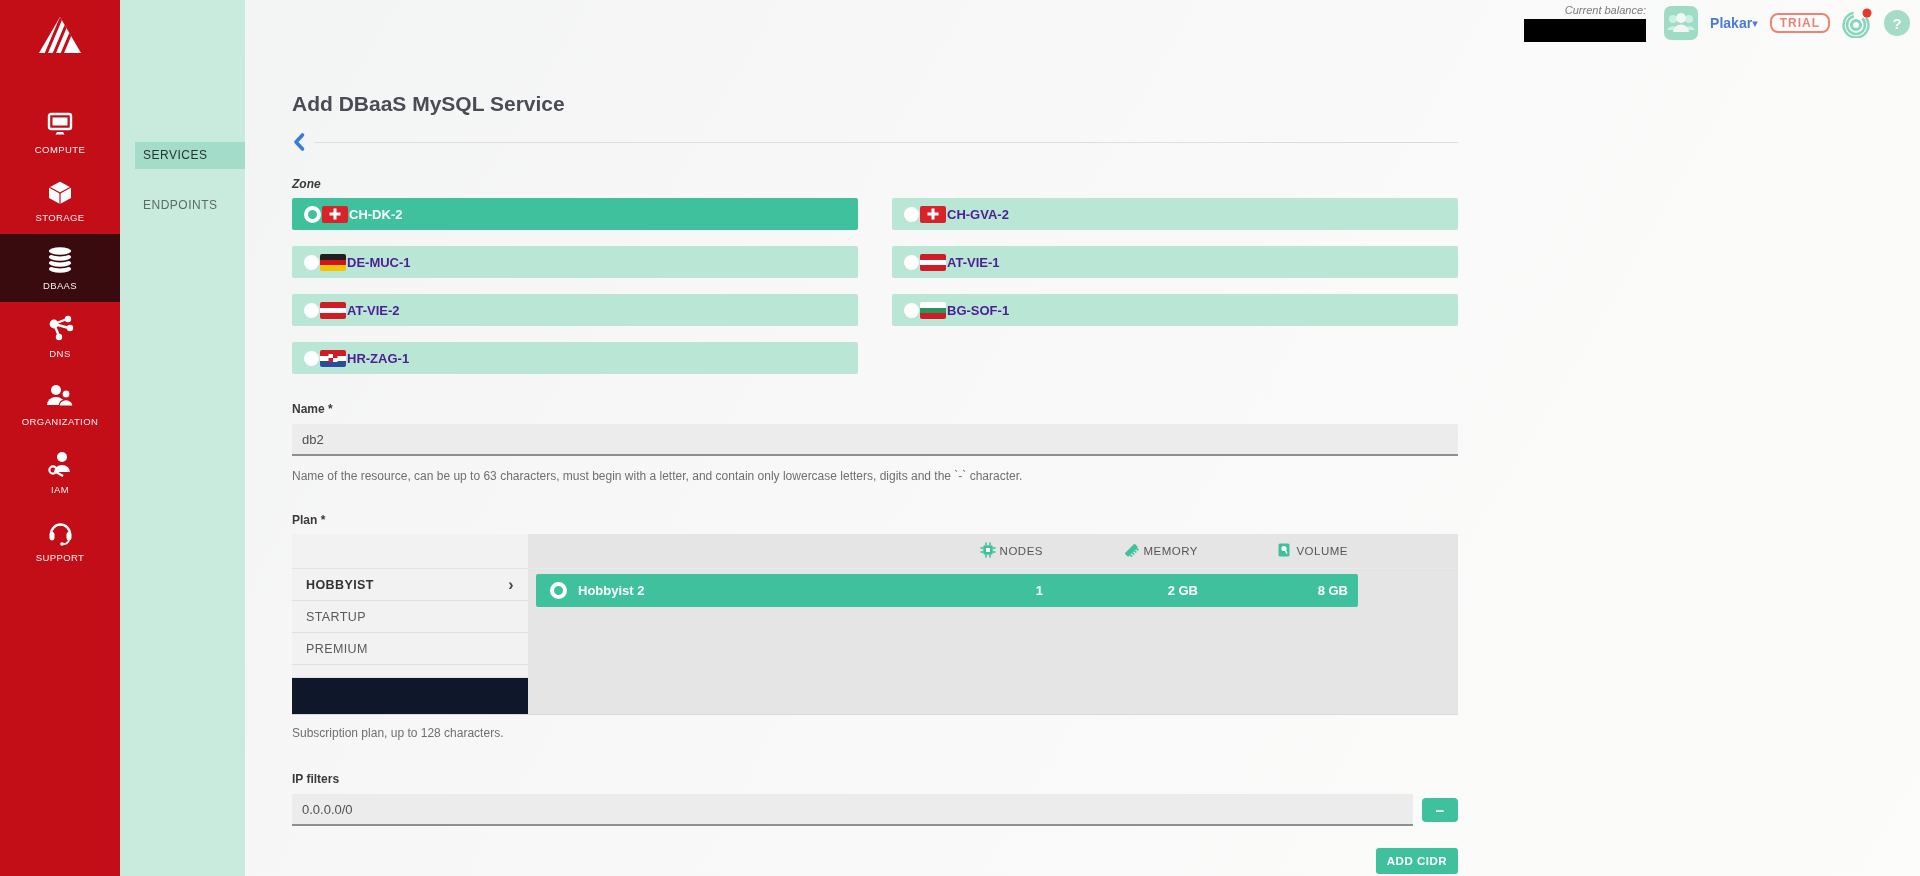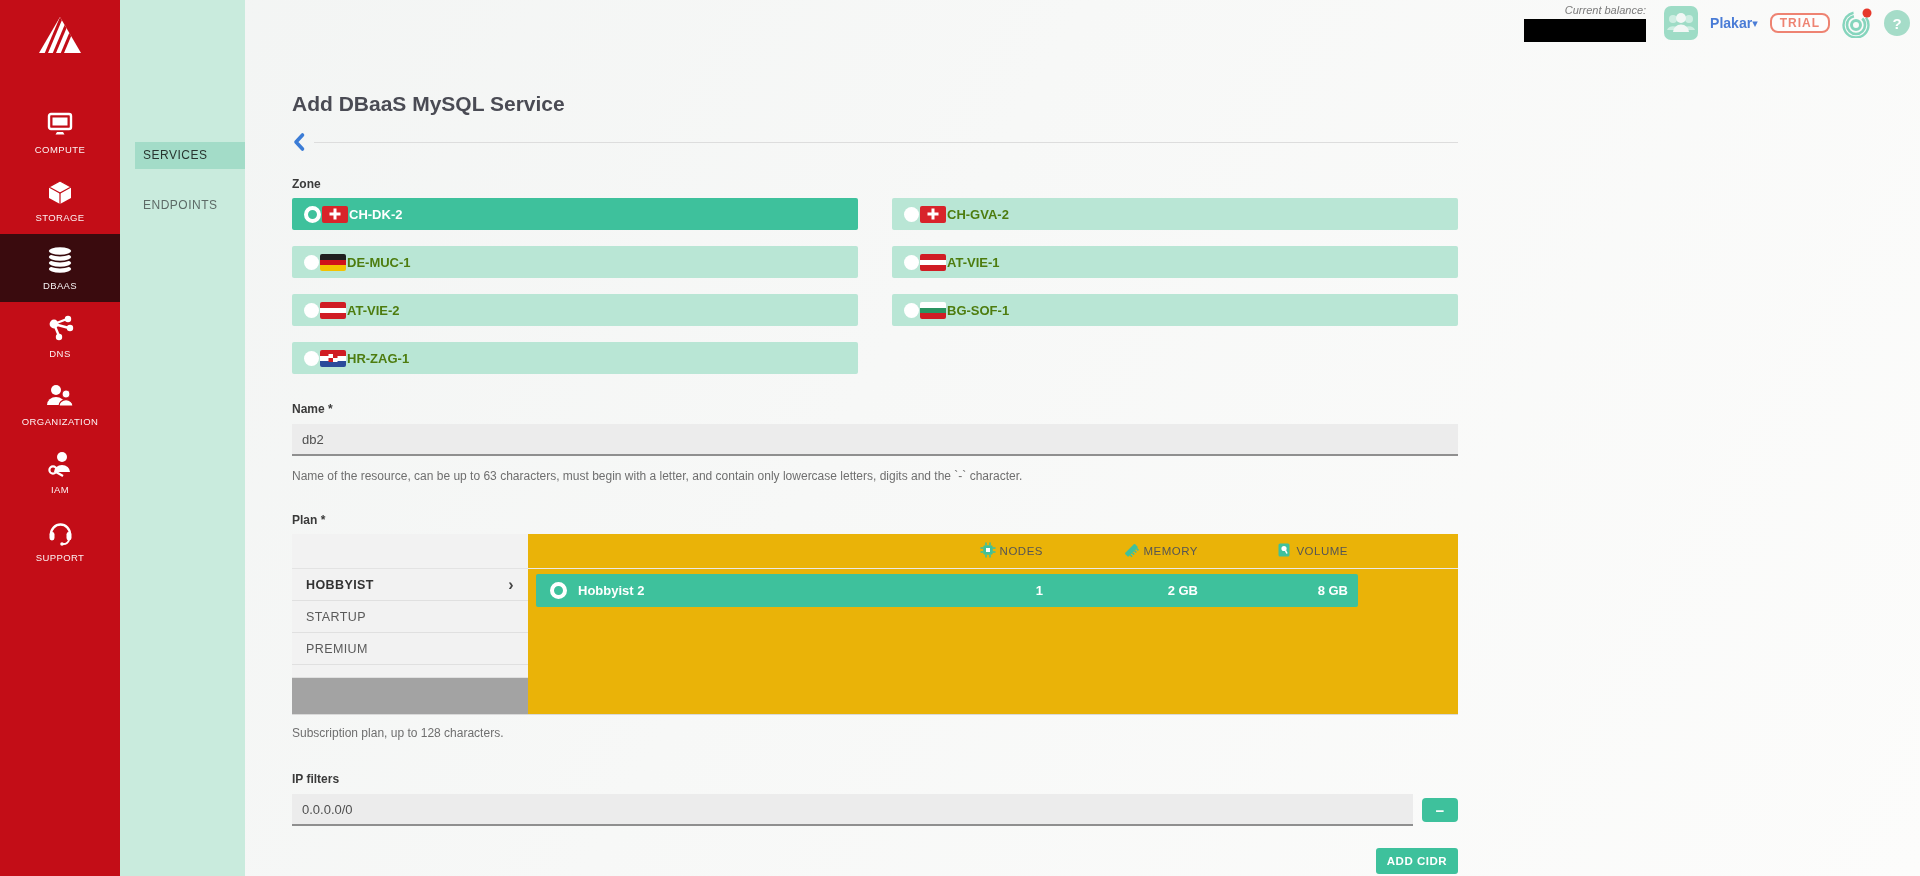--- a/index.html
+++ b/index.html
@@ -50,25 +50,25 @@
   .content{position:absolute;left:19px;top:0;width:1166px;}
   .page-title{margin-top:92px;font-size:21px;font-weight:bold;color:#4a4b54;}
   .back-row{margin-top:16px;display:flex;align-items:center;gap:8px;}
   .back-btn{background:none;border:none;cursor:pointer;display:flex;align-items:center;padding:0;}
   .rule{flex:1;height:1px;background:#ddd;}
 
   .field-label{font-size:12px;font-weight:bold;color:var(--ink);}
   .help-text{font-size:12px;color:#6f6f6f;}
 
   
-  .zone-label{margin-top:25px;}
+  .zone-label{margin-top:25px;font-style:italic;}
   .zone-grid{margin-top:7px;display:grid;grid-template-columns:566px 566px;column-gap:34px;row-gap:16px;}
   .zone-option{height:32px;border-radius:2px;background:var(--teal-light);display:flex;align-items:center;padding-left:12px;gap:1px;cursor:pointer;}
   .zone-option.selected{background:var(--teal);}
-  .zone-name{font-size:13px;font-weight:600;color:#4d7c0f;}
+  .zone-name{font-size:13px;font-weight:600;color:#4c1d95;}
   .zone-option.selected .zone-name{color:#fff;}
   .radio{width:15px;height:15px;border-radius:50%;background:#fff;flex:0 0 auto;}
   .radio.checked{width:17px;height:17px;background:transparent;border:4.5px solid #fff;}
 
   
   .flag{width:26px;height:17px;border-radius:2px;position:relative;flex:0 0 auto;display:inline-block;}
   .flag-ch{background:#d8232a;}
   .flag-ch::before{content:"";position:absolute;left:50%;top:50%;transform:translate(-50%,-50%);width:11px;height:3px;background:#fff;}
   .flag-ch::after{content:"";position:absolute;left:50%;top:50%;transform:translate(-50%,-50%);width:3px;height:11px;background:#fff;}
   .flag-de{background:linear-gradient(#1f1f1f 0 33%,#d0121a 33% 66%,#f3c200 66% 100%);}
@@ -80,27 +80,27 @@
 
   
   .name-label{margin-top:28px;}
   .text-input{width:100%;height:32px;background:#ececec;border:none;border-bottom:2px solid #8f8f8f;padding:0 10px;font-size:13px;color:#4f4f4f;font-family:"Liberation Sans",sans-serif;}
   .name-input-wrap{margin-top:8px;}
   .name-help{margin-top:13px;}
 
   
   .plan-label{margin-top:30px;}
   .plan-widget{margin-top:7px;width:1166px;height:181px;overflow:hidden;display:flex;border-bottom:1px solid #d9d9d9;background:#fff;}
-  .plan-tabs{width:236px;flex:0 0 auto;background:#a3a3a3;display:flex;flex-direction:column;}
+  .plan-tabs{width:236px;flex:0 0 auto;background:#0f172a;display:flex;flex-direction:column;}
   .plan-tab-head{height:35px;border-bottom:1px solid #e3e3e3;background:#f2f2f2;}
   .plan-tab{height:32px;flex:0 0 auto;display:flex;align-items:center;justify-content:space-between;padding:0 14px;font-size:12.5px;letter-spacing:.4px;color:#5a5a5a;border-bottom:1px solid #e0e0e0;cursor:pointer;background:#f2f2f2;}
   .plan-tab.active{color:#333;font-weight:bold;}
   .tab-chevron{color:#444;font-size:16px;font-weight:bold;}
   .plan-tab.partial{height:13px;}
-  .plan-table{flex:1;display:flex;flex-direction:column;background:#eab308;}
+  .plan-table{flex:1;display:flex;flex-direction:column;background:#e5e5e5;}
   .plan-header{height:35px;flex:0 0 auto;display:flex;align-items:center;border-bottom:1px solid #e9e9e9;padding-right:110px;}
   .ph-name{flex:1;}
   .ph-col{display:flex;align-items:center;justify-content:flex-end;gap:4px;font-size:11.5px;letter-spacing:.5px;color:#555;}
   .ph-col.c1{width:120px;}.ph-col.c2{width:155px;}.ph-col.c3{width:150px;}
   .plan-row{margin:5px 100px 0 8px;height:33px;border-radius:2px;display:flex;align-items:center;padding:0 10px 0 14px;cursor:pointer;}
   .plan-row.selected{background:var(--teal);}
   .pr-name{flex:1;margin-left:11px;font-size:13px;font-weight:bold;color:#fff;}
   .pr-col{font-size:13px;font-weight:bold;color:#fff;text-align:right;}
   .pr-col.c1{width:120px;}.pr-col.c2{width:155px;}.pr-col.c3{width:150px;}
   .plan-help{margin-top:11px;}

